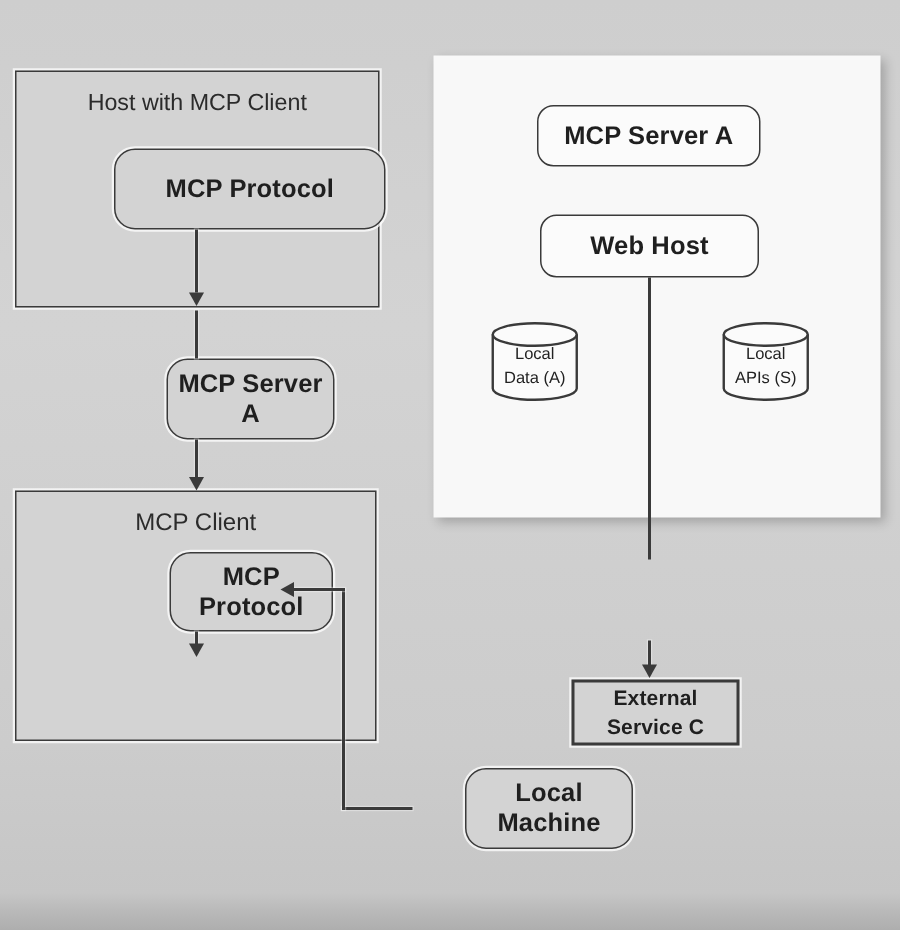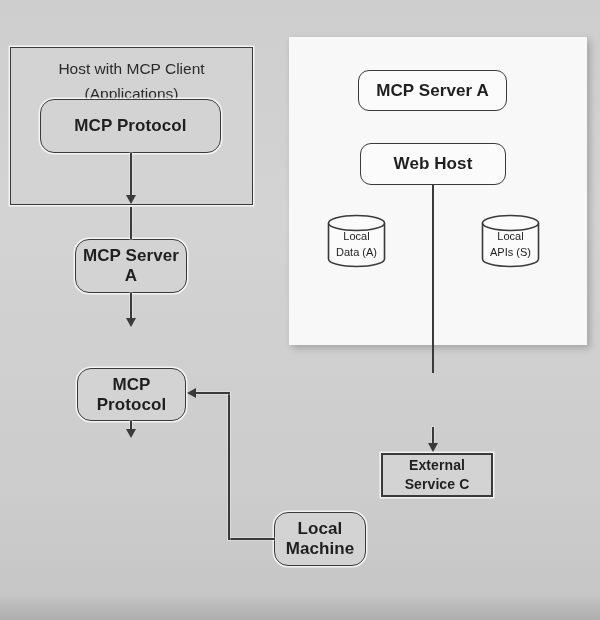--- a/index.html
+++ b/index.html
@@ -16,21 +16,21 @@
   }
   
   .box{
     position:absolute;border:1.5px solid #3a3a3a;box-sizing:border-box;
     display:flex;align-items:center;justify-content:center;text-align:center;
     color:#1f1f1f;
     box-shadow:0 0 0 1.5px rgba(255,255,255,.75);
   }
   .fill-gray{background:#d3d3d3;}
   .fill-white{background:#fbfbfb;}
-  .round{border-radius:14px;}
+  .round{border-radius:14px;margin-left:36px;}
   .round-sm{border-radius:11px;}
   .bold{font-weight:bold;font-size:17px;letter-spacing:.1px;}
   .container-box{align-items:flex-start;justify-content:flex-start;}
   .container-title{
     width:100%;text-align:center;font-size:15.5px;line-height:25px;color:#2b2b2b;padding-top:8px;
   }
   .two-line{line-height:19px;font-size:14px;}
   
   .vline,.hline{position:absolute;background:#3a3a3a;box-shadow:0 0 0 .8px rgba(255,255,255,.35);}
   .vline{width:2px;}
@@ -56,31 +56,33 @@
 </head>
 <body>
 
 <div class="stage">
 
   <div class="panel"></div>
 
   <div class="box fill-gray container-box" style="left:10px;top:47px;width:243px;height:158px;">
     <div class="container-title">
       <div>Host with MCP Client</div>
-      <div>(Applications)</div>
     </div>
   </div>
   <div class="box fill-gray round bold" style="left:40px;top:99px;width:181px;height:54px;">
     <span>MCP Protocol</span>
   </div>
 
   <div class="box fill-gray round bold" style="left:75px;top:239px;width:112px;height:54px;">
     <span>MCP Server A</span>
   </div>
 
+  <div class="box fill-gray container-box" style="left:10px;top:327px;width:241px;height:167px;">
+    <div class="container-title" style="font-size:16px;">MCP Client</div>
+  </div>
   <div class="box fill-gray round bold" style="left:77px;top:368px;width:109px;height:53px;">
     <span>MCP Protocol</span>
   </div>
 
   <div class="box fill-white round-sm bold" style="left:358px;top:70px;width:149px;height:41px;box-shadow:none;">
     <span>MCP Server A</span>
   </div>
   <div class="box fill-white round-sm bold" style="left:360px;top:143px;width:146px;height:42px;box-shadow:none;">
     <span>Web Host</span>
   </div>
@@ -106,21 +108,21 @@
     </div>
   </div>
 
   <div class="box fill-gray bold two-line" style="left:381px;top:453px;width:112px;height:44px;border-width:2px;">
     <div>
       <div>External</div>
       <div>Service C</div>
     </div>
   </div>
 
-  <div class="box fill-gray round bold" style="left:274px;top:512px;width:92px;height:54px;">
+  <div class="box fill-gray round bold" style="left:274px;top:512px;width:112px;height:54px;">
     <span>Local Machine</span>
   </div>
 
   <div class="vline" style="left:130px;top:153px;height:42px;"></div>
   <div class="arrow-down" style="left:126px;top:195px;"></div>
 
   <div class="vline" style="left:130px;top:207px;height:32px;"></div>
 
   <div class="vline" style="left:130px;top:293px;height:25px;"></div>
   <div class="arrow-down" style="left:126px;top:318px;"></div>

